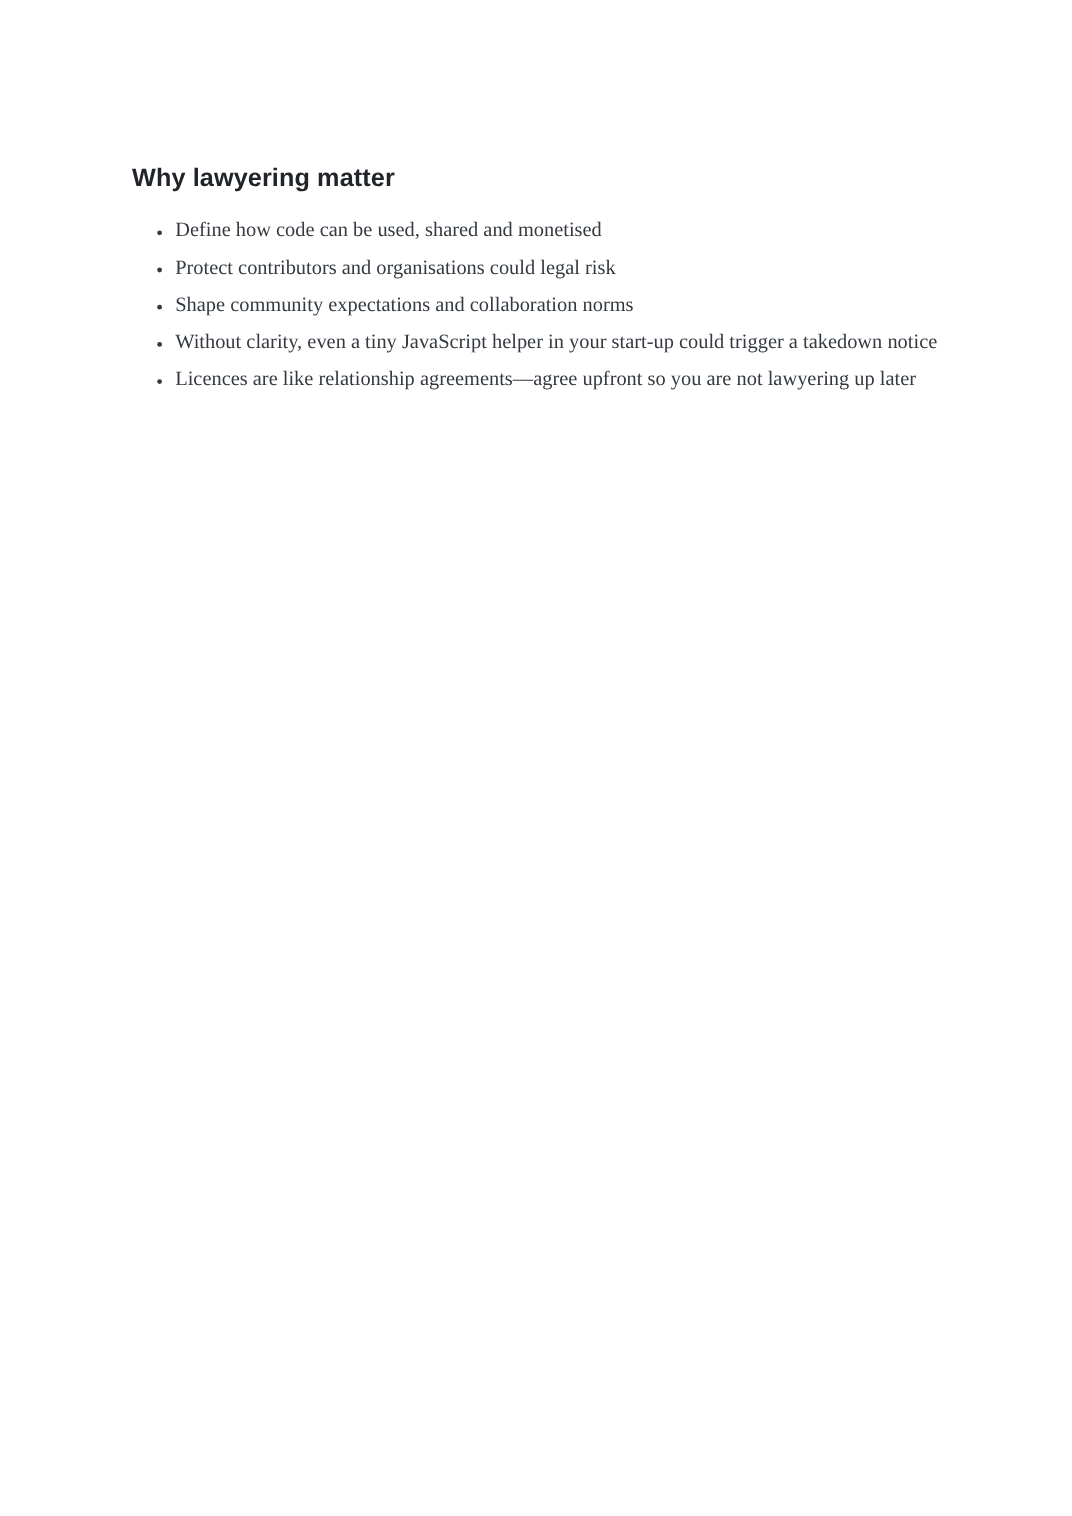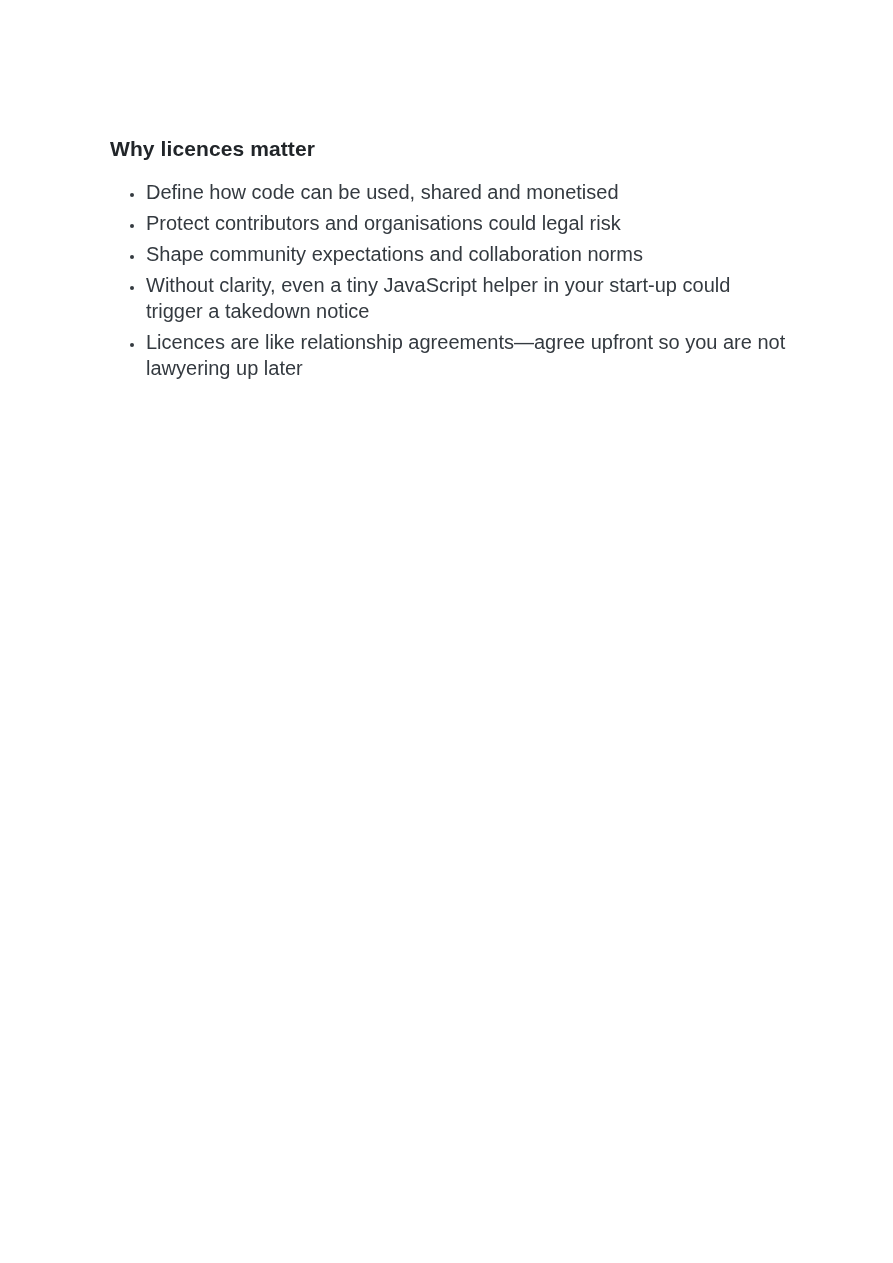--- a/index.html
+++ b/index.html
@@ -29,37 +29,38 @@
     font-weight: 700;
     color: #212529;
     letter-spacing: 0.1px;
   }
   ul.doc-list {
     margin: 17px 0 0 0;
     padding: 0 0 0 35px;
     list-style: disc outside;
   }
   ul.doc-list li {
-    font-size: 20px;
+    font-size: 17px;
     line-height: 26px;
     color: #343a40;
     margin: 0 0 5px 0;
     padding-left: 1px;
+    font-family: Liberation Serif, serif;
   }
   ul.doc-list li::marker {
     color: #343a40;
     font-size: 14px;
   }
 </style>
 </head>
 <body>
 
 <div class="page">
   <div class="content">
-    <h2 class="doc-heading">Why licences matter</h2>
+    <h2 class="doc-heading">Why lawyering matter</h2>
     <ul class="doc-list">
       <li>
         <span>Define how code can be used, shared and monetised</span>
       </li>
       <li>
         <span>Protect contributors and organisations could legal risk</span>
       </li>
       <li>
         <span>Shape community expectations and collaboration norms</span>
       </li>

